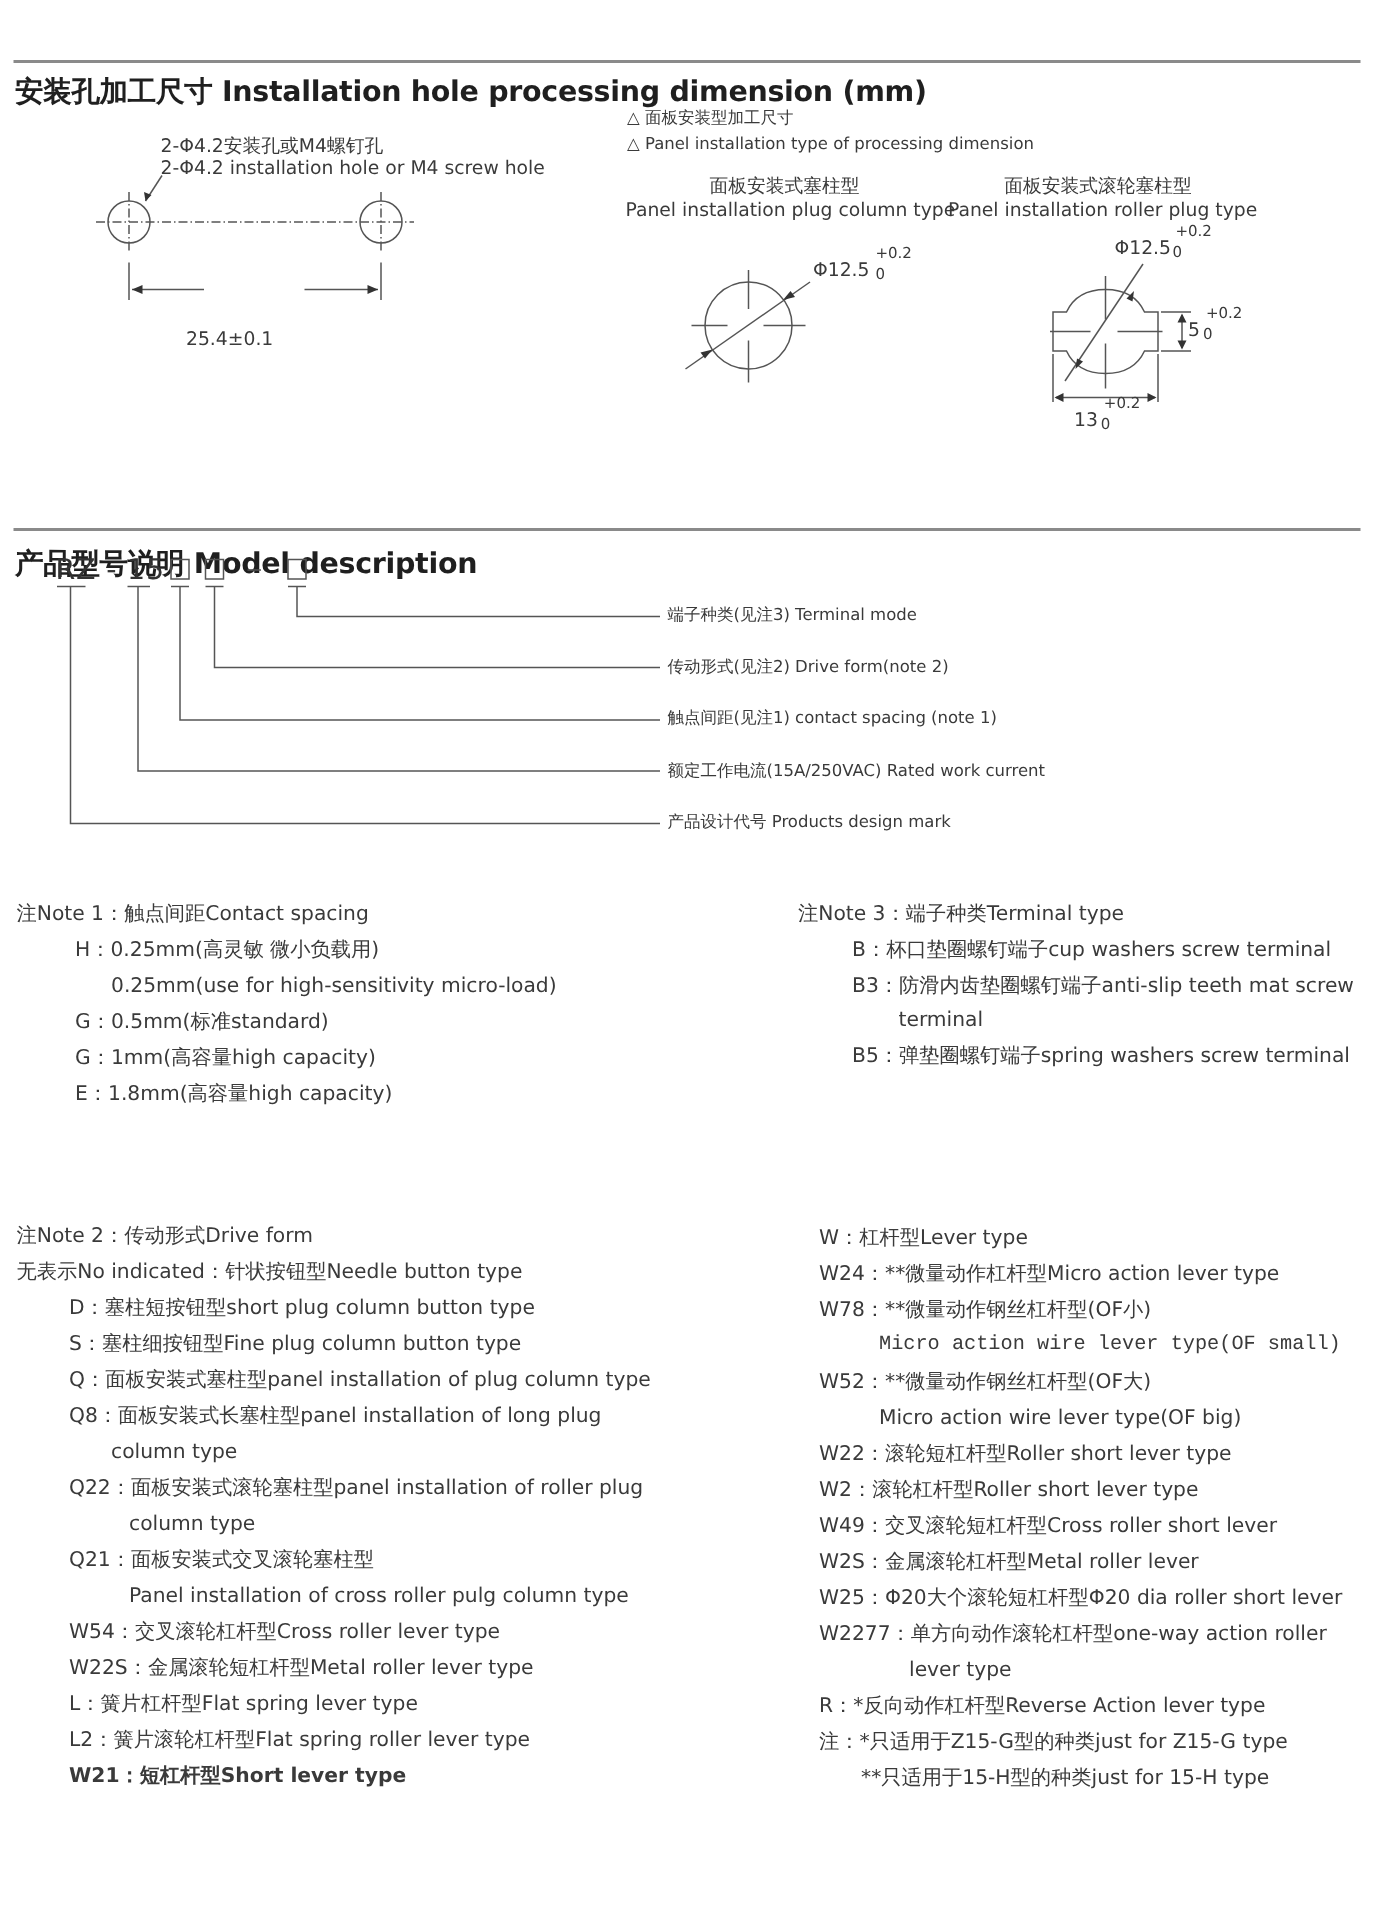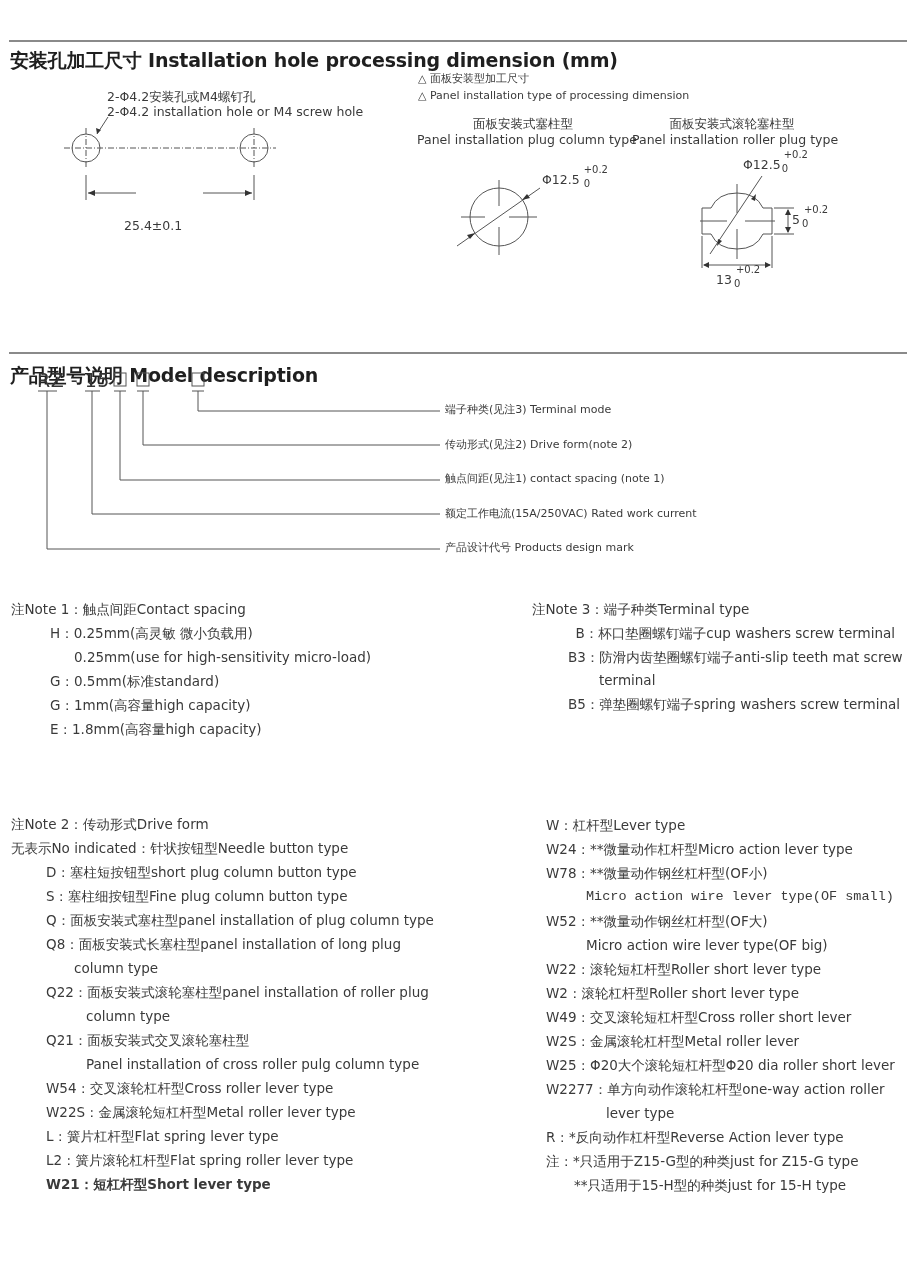--- a/index.html
+++ b/index.html
@@ -167,21 +167,21 @@
   <div class="note-line">注Note 1：触点间距Contact spacing</div>
   <div class="note-line" style="padding-left:39px;">H：0.25mm(高灵敏 微小负载用)</div>
   <div class="note-line" style="padding-left:63px;">0.25mm(use for high-sensitivity micro-load)</div>
   <div class="note-line" style="padding-left:39px;">G：0.5mm(标准standard)</div>
   <div class="note-line" style="padding-left:39px;">G：1mm(高容量high capacity)</div>
   <div class="note-line" style="padding-left:39px;">E：1.8mm(高容量high capacity)</div>
 </div>
 
 <div class="abs" style="left:532px; top:597px;">
   <div class="note-line">注Note 3：端子种类Terminal type</div>
-  <div class="note-line" style="padding-left:36px;text-align:center;">B：杯口垫圈螺钉端子cup washers screw terminal</div>
+  <div class="note-line" style="padding-left:36px;">B：杯口垫圈螺钉端子cup washers screw terminal</div>
   <div class="note-line" style="padding-left:36px;">B3：防滑内齿垫圈螺钉端子anti-slip teeth mat screw</div>
   <div class="note-line" style="padding-left:67px; margin-top:-1px;">terminal</div>
   <div class="note-line" style="padding-left:36px;">B5：弹垫圈螺钉端子spring washers screw terminal</div>
 </div>
 
 <div class="abs" style="left:11px; top:812px;">
   <div class="note-line">注Note 2：传动形式Drive form</div>
   <div class="note-line">无表示No indicated：针状按钮型Needle button type</div>
   <div class="note-line" style="padding-left:35px;">D：塞柱短按钮型short plug column button type</div>
   <div class="note-line" style="padding-left:35px;">S：塞柱细按钮型Fine plug column button type</div>

